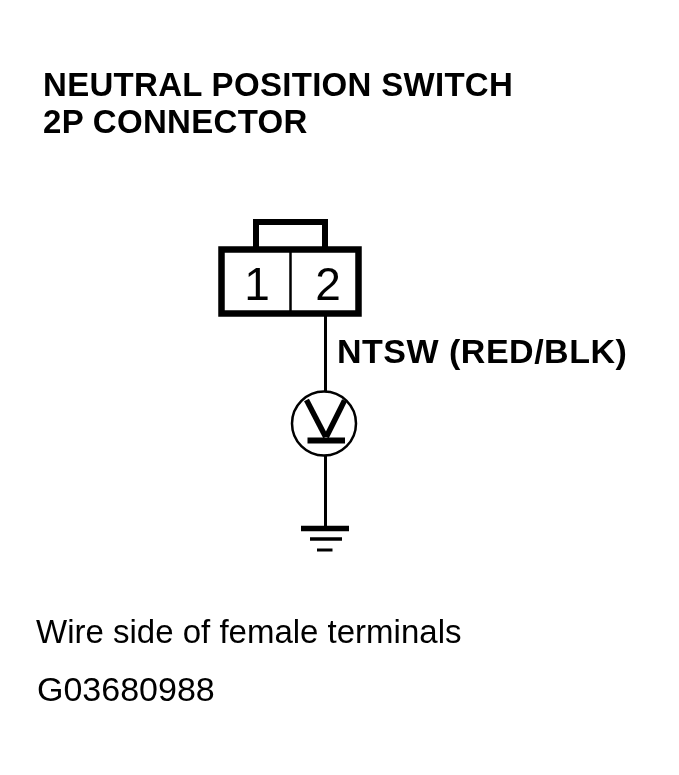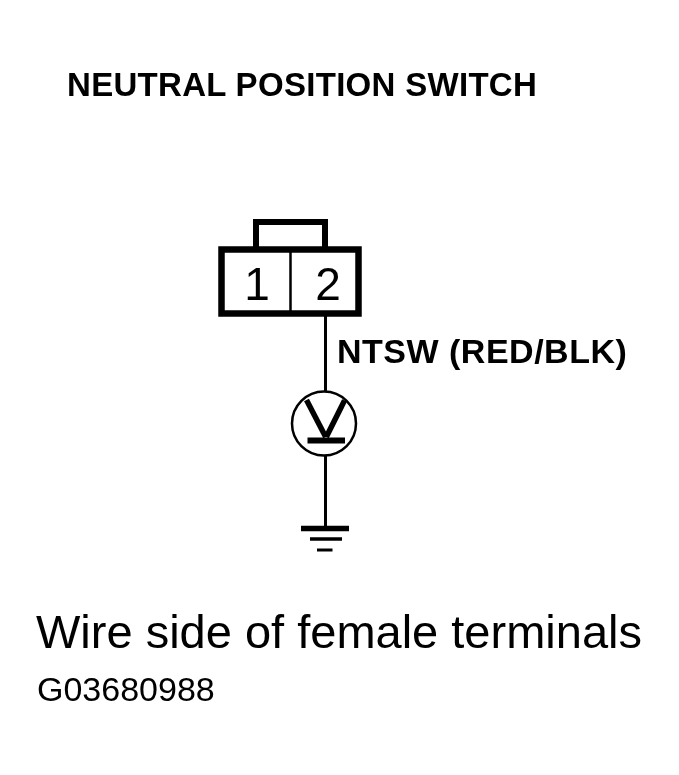--- a/index.html
+++ b/index.html
@@ -18,21 +18,20 @@
   }
   .title {
     position: absolute;
     left: 43px;
     top: 66px;
     font-size: 33px;
     line-height: 37px;
     font-weight: bold;
     letter-spacing: 0.3px;
     white-space: nowrap;
-    margin-left: 24px;
   }
   .diagram-svg {
     position: absolute;
     left: 0;
     top: 0;
     width: 679px;
     height: 775px;
   }
   .diagram-svg text {
     font-family: "Liberation Sans", sans-serif;
@@ -44,40 +43,41 @@
   }
   .wire-label {
     font-size: 34px;
     font-weight: bold;
     letter-spacing: 0.5px;
   }
   .caption {
     position: absolute;
     left: 36px;
     top: 611px;
-    font-size: 47px;
+    font-size: 33px;
     line-height: 42px;
     white-space: nowrap;
   }
   .figure-id {
     position: absolute;
     left: 37px;
     top: 673px;
     font-size: 34px;
     line-height: 32px;
     white-space: nowrap;
   }
 </style>
 </head>
 <body>
 
 <div class="canvas">
 
   <div class="title">
     <div>NEUTRAL POSITION SWITCH</div>
+    <div>2P CONNECTOR</div>
   </div>
 
   <svg class="diagram-svg" viewBox="0 0 679 775" xmlns="http://www.w3.org/2000/svg">
 
     <path d="M 256 250 L 256 222 L 325 222 L 325 250" fill="none" stroke="#000000" stroke-width="6"></path>
 
     <rect x="221.5" y="249.5" width="137" height="64" fill="#ffffff" stroke="#000000" stroke-width="6.5"></rect>
 
     <line x1="290.5" y1="250" x2="290.5" y2="313" stroke="#000000" stroke-width="2.5"></line>
 

